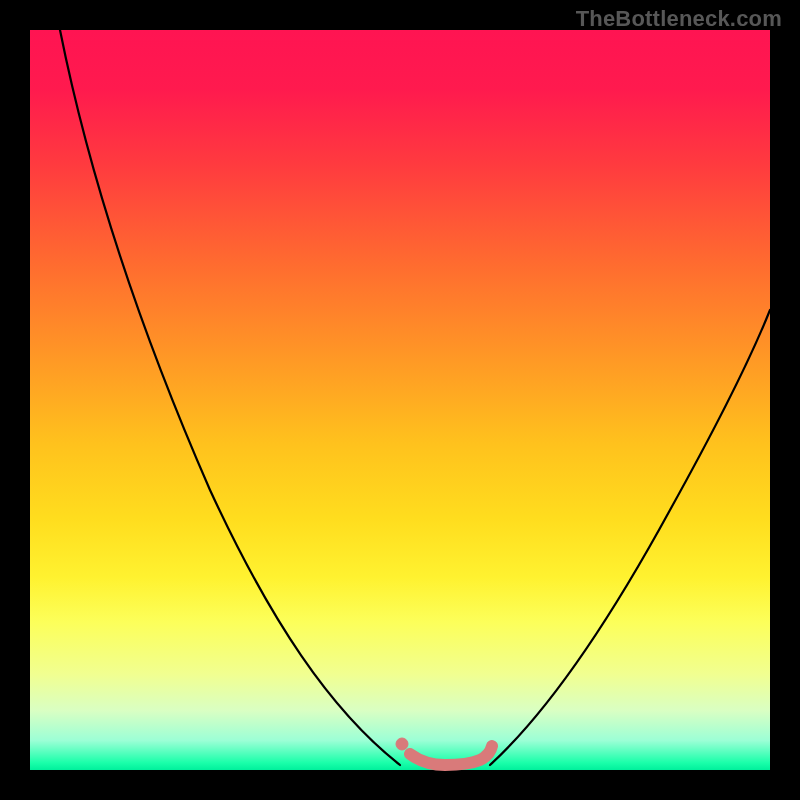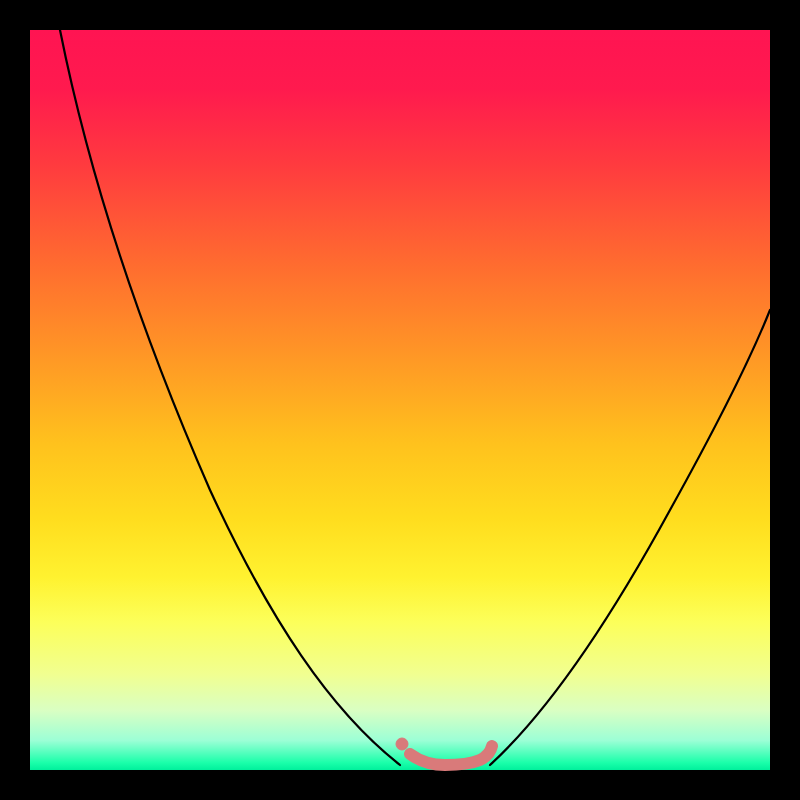--- a/index.html
+++ b/index.html
@@ -77,13 +77,14 @@
         <circle cx="372" cy="714" r="6"></circle>
         <path d="M 380 724
                  Q 395 735, 415 735
                  Q 438 735, 450 730
                  Q 460 725, 462 716" fill="none" stroke="#d97a7a" stroke-width="12" stroke-linecap="round"></path>
       </g>
     </svg>
 
   </div>
 
+  <div class="watermark">TheBottleneck.com</div>
 </div>
 
 </body></html>

